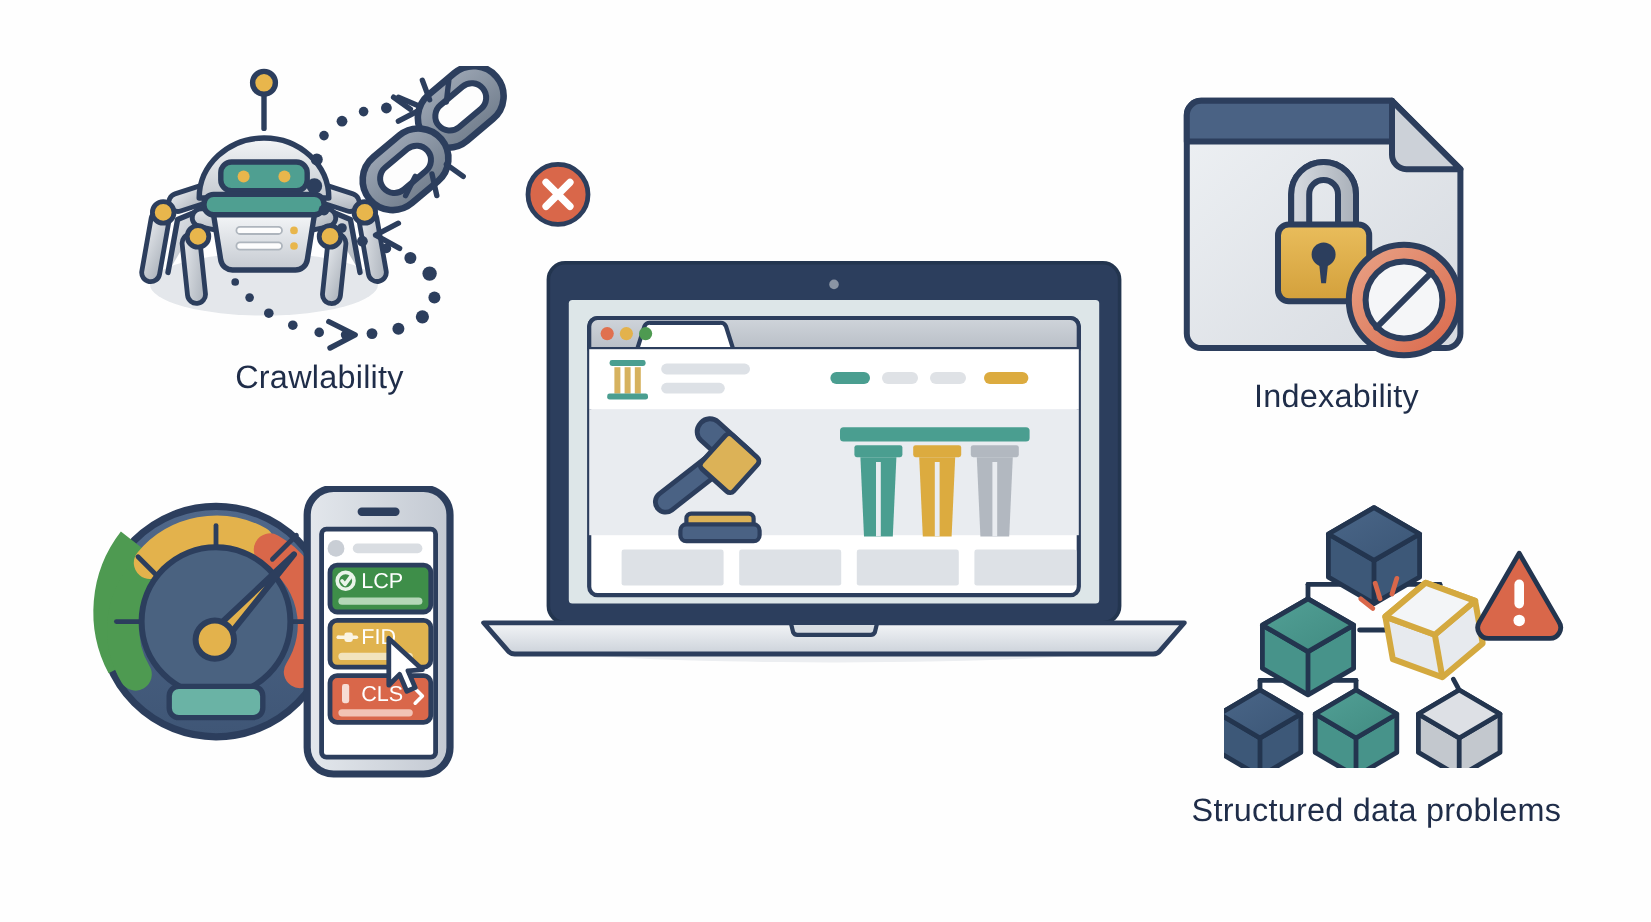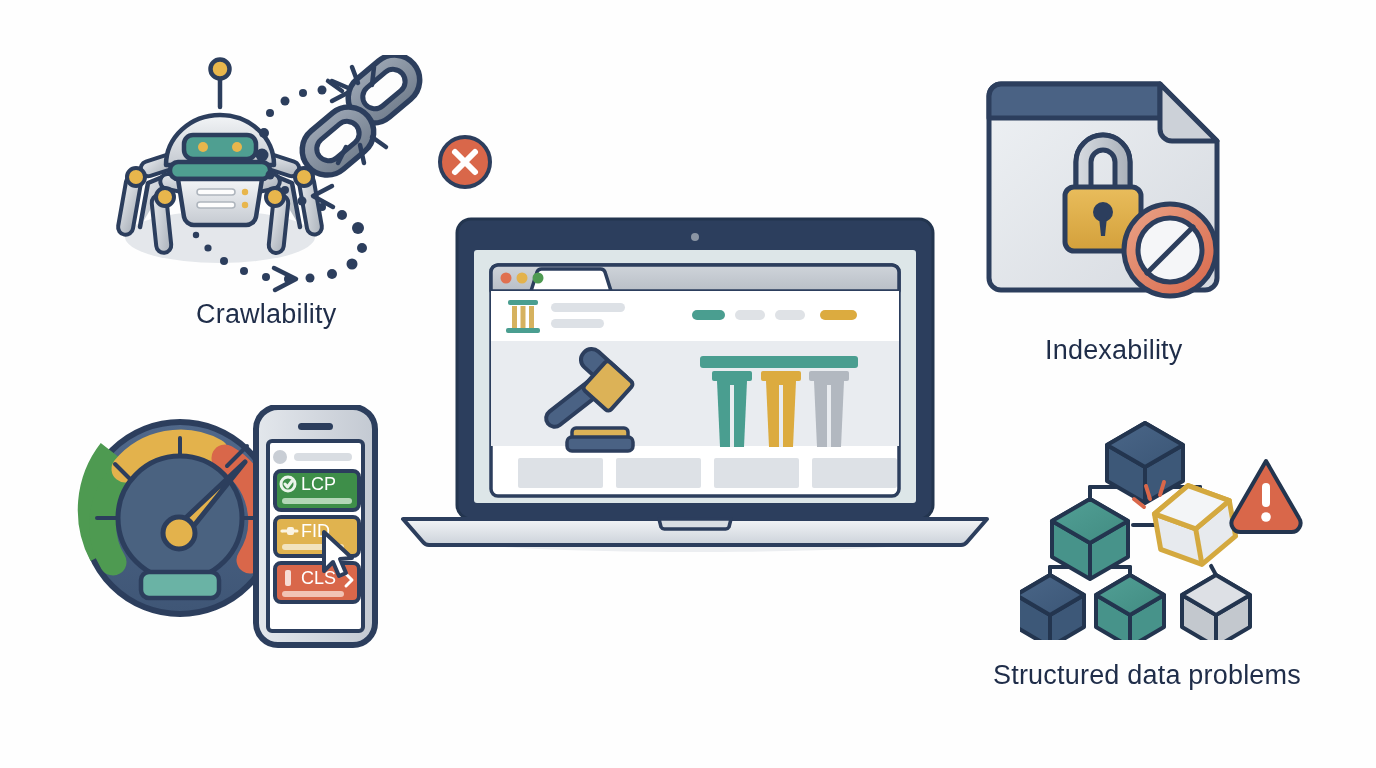--- a/index.html
+++ b/index.html
@@ -185,21 +185,21 @@
     </g>
 
     <g>
       <circle cx="195" cy="180" r="46" fill="url(#banGrad)" stroke="#2c3e5d" stroke-width="5"></circle>
       <circle cx="195" cy="180" r="32" fill="#f5f6f8" stroke="#2c3e5d" stroke-width="5"></circle>
       <line x1="172" y1="203" x2="218" y2="157" stroke="#2c3e5d" stroke-width="5" stroke-linecap="round"></line>
       <path d="M172 203 L218 157" stroke="#e18a6c" stroke-width="0"></path>
     </g>
   </svg>
 
-  <div class="quad-label" style="left:1045px; top:335px;">Indexability</div>
+  <div class="quad-label" style="left:1045px; top:315px;">Indexability</div>
 
   <svg class="icon-svg" style="left:75px; top:405px;" width="320" height="245" viewBox="0 0 320 245">
     <defs>
       <linearGradient id="dialGrad" x1="0" y1="0" x2="0" y2="1">
         <stop offset="0%" stop-color="#50688a"></stop>
           <stop offset="100%" stop-color="#3f5676"></stop>
       </linearGradient>
       <linearGradient id="phoneGrad" x1="0" y1="0" x2="1" y2="0">
         <stop offset="0%" stop-color="#e3e7ec"></stop>
           <stop offset="100%" stop-color="#c3c9d2"></stop>

